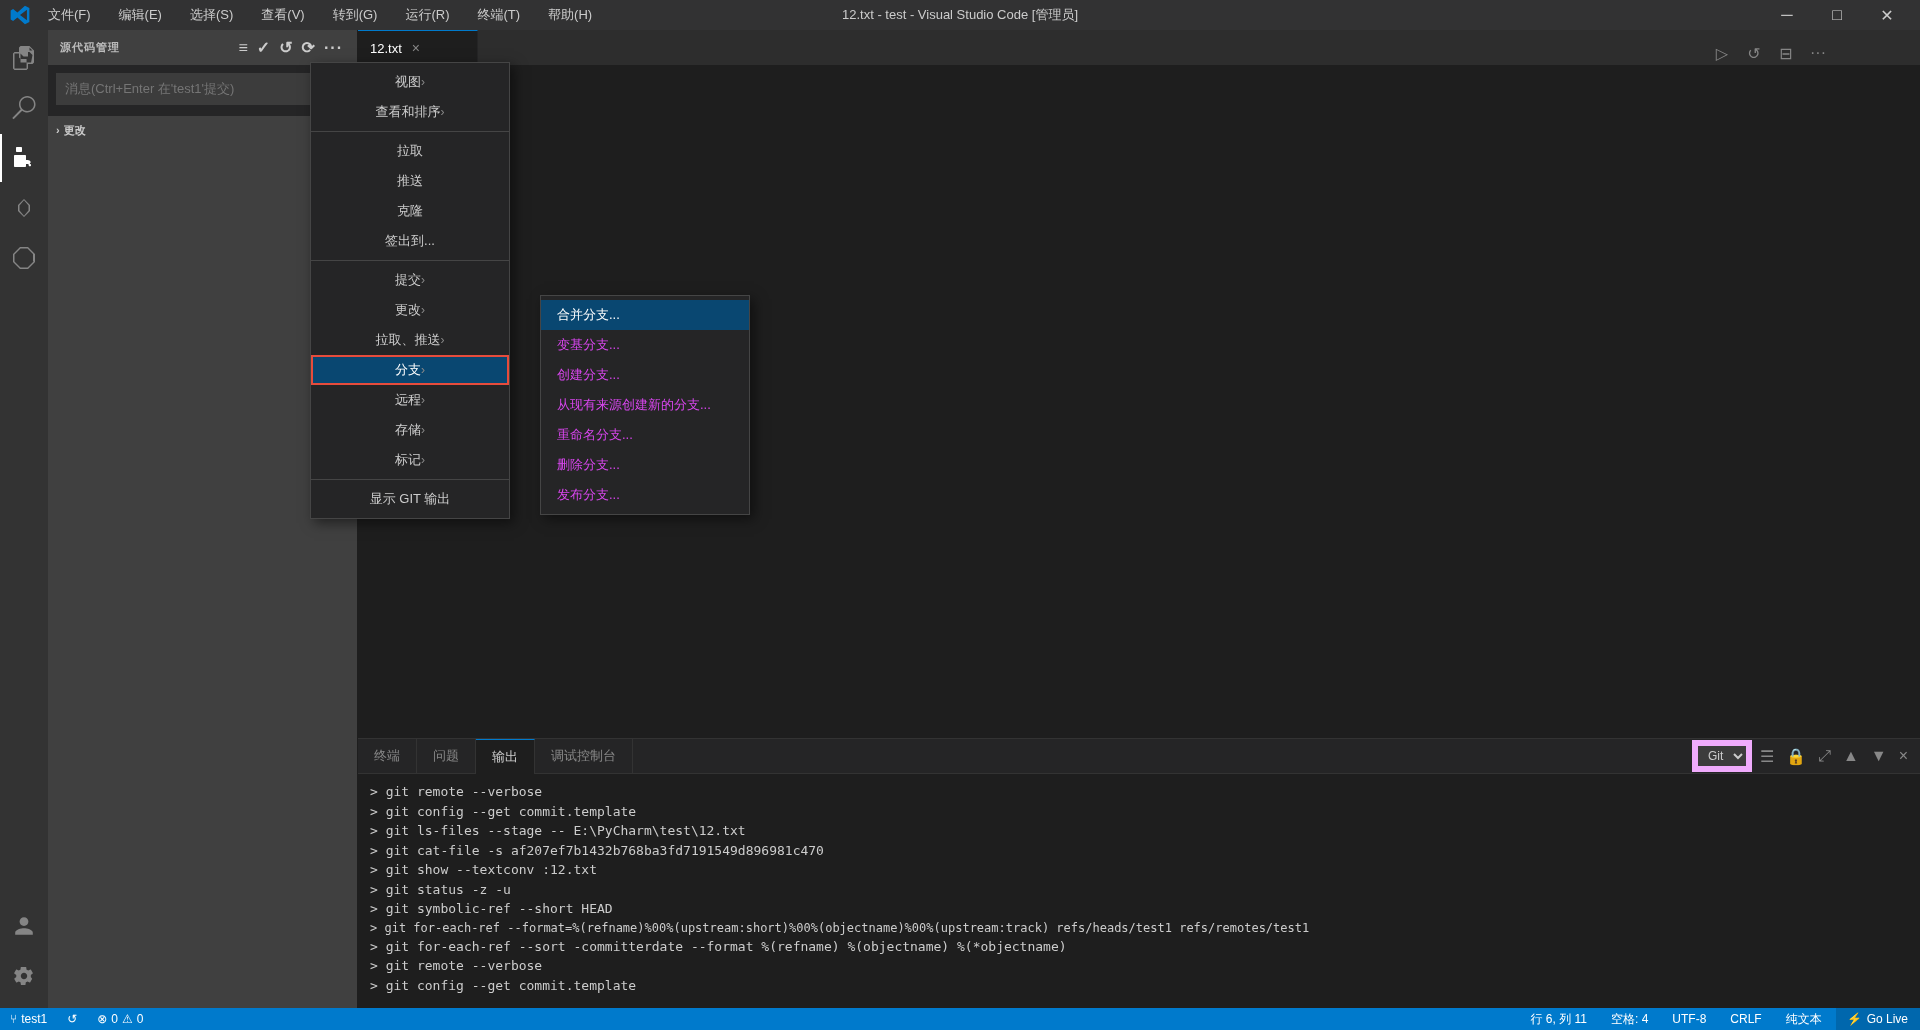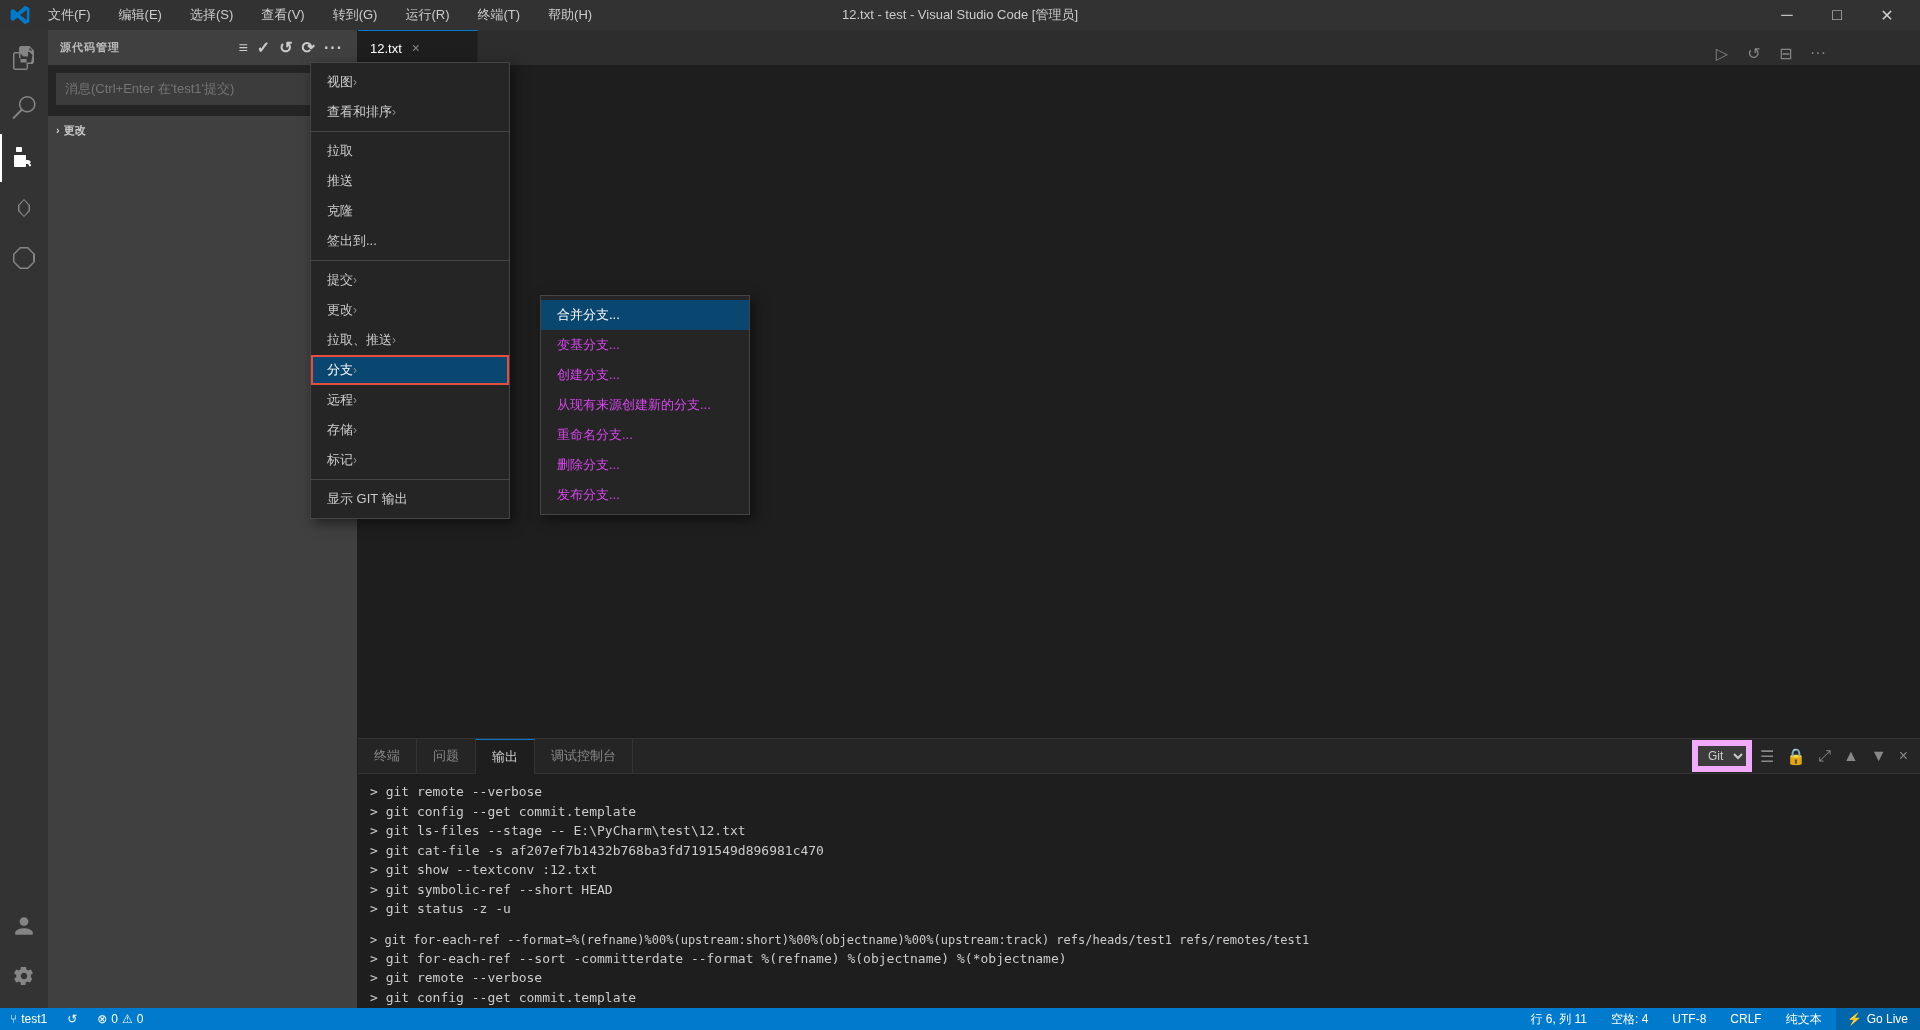--- a/index.html
+++ b/index.html
@@ -188,21 +188,21 @@
       background: #252526;
       border: 1px solid #454545;
       box-shadow: 4px 4px 12px rgba(0,0,0,0.5);
       z-index: 100;
       padding: 4px 0;
     }
     .menu-item {
       height: 30px;
       display: flex;
       align-items: center;
-      justify-content: flex-start;
+      justify-content: center;
       padding: 0 16px;
       cursor: pointer;
       font-size: 13px;
       color: #cccccc;
     }
     .menu-item.active { background: #094771; color: #ffffff; }
     .menu-item .arrow { font-size: 12px; color: #888; }
     .menu-separator {
       height: 1px;
       background: #454545;
@@ -658,23 +658,23 @@
           <span class="terminal-tab-action">▼</span>
           <span class="terminal-tab-action">×</span>
         </div>
       </div>
       <div class="terminal-content">
         <span class="terminal-line">&gt; git remote --verbose</span>
         <span class="terminal-line">&gt; git config --get commit.template</span>
         <span class="terminal-line">&gt; git ls-files --stage -- E:\PyCharm\test\12.txt</span>
         <span class="terminal-line">&gt; git cat-file -s af207ef7b1432b768ba3fd7191549d896981c470</span>
         <span class="terminal-line">&gt; git show --textconv :12.txt</span>
+        <span class="terminal-line">&gt; git status -z -u</span>
         <span class="terminal-line">&gt; git symbolic-ref --short HEAD</span>
-        <span class="terminal-line">&gt; git status -z -u</span>
-        <span class="terminal-line" style="font-size:12px;margin-top:12px;">&gt; git for-each-ref --format=%(refname)%00%(upstream:short)%00%(objectname)%00%(upstream:track) refs/heads/test1 refs/remotes/test1</span>
+        <span class="terminal-line" style="font-size:12px;">&gt; git for-each-ref --format=%(refname)%00%(upstream:short)%00%(objectname)%00%(upstream:track) refs/heads/test1 refs/remotes/test1</span>
         <span class="terminal-line">&gt; git for-each-ref --sort -committerdate --format %(refname) %(objectname) %(*objectname)</span>
         <span class="terminal-line">&gt; git remote --verbose</span>
         <span class="terminal-line">&gt; git config --get commit.template</span>
       </div>
     </div>
   </div>
 </div>
 
 <div class="status-bar">
   <div class="status-left">

